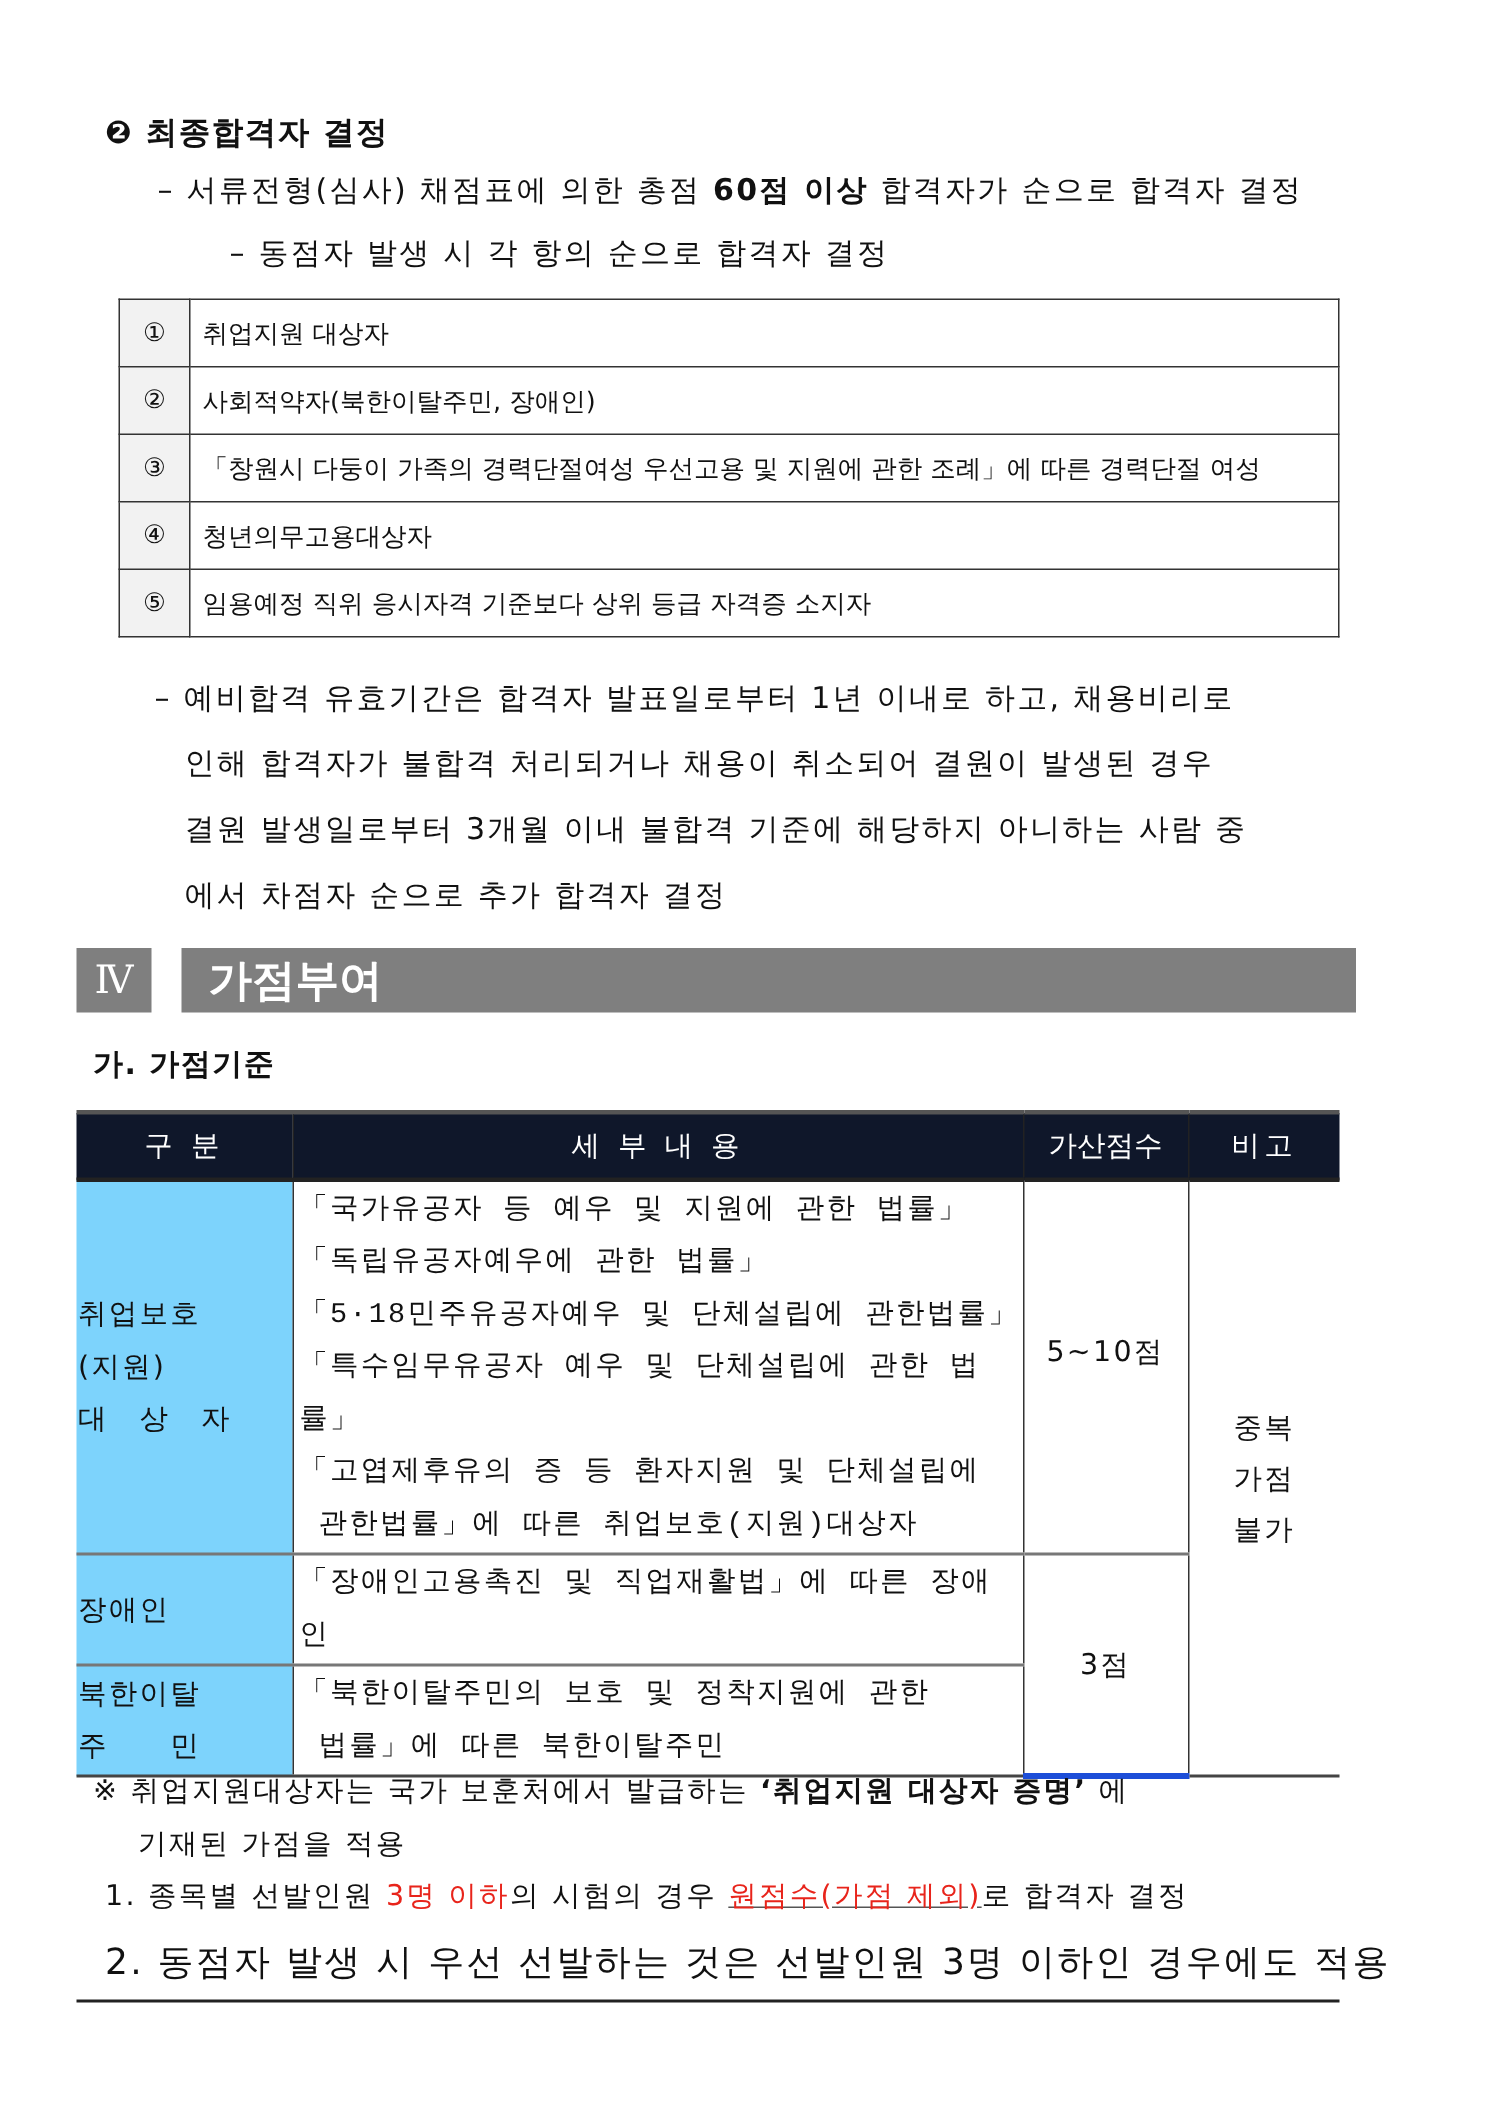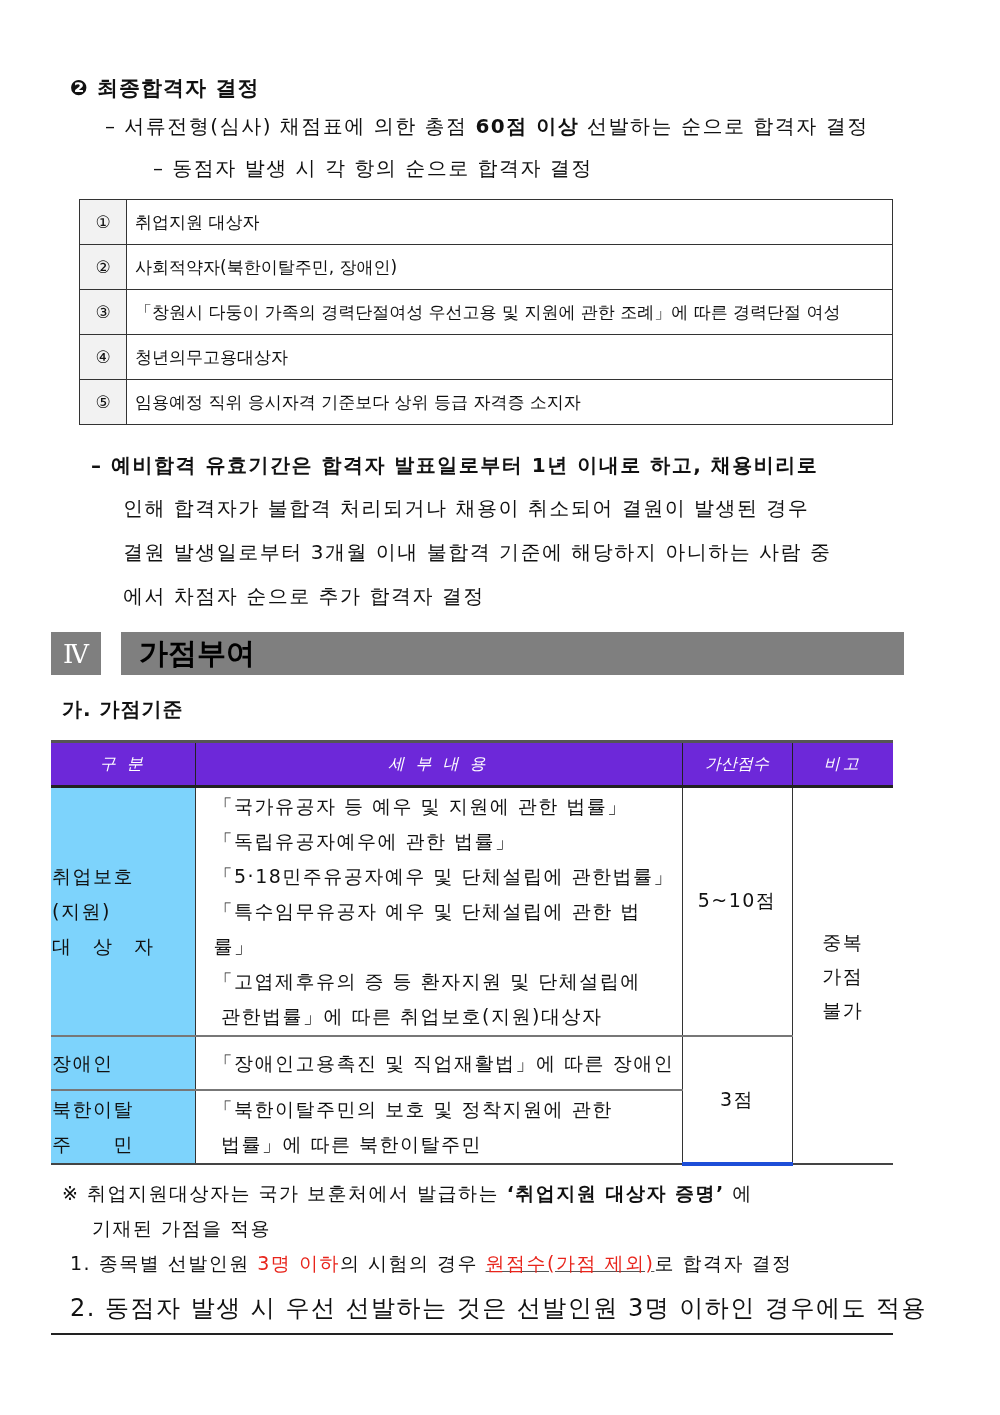--- a/index.html
+++ b/index.html
@@ -13,53 +13,53 @@
   
   table.prio { position:absolute; left:79px; top:199px; width:814px; border-collapse:collapse; }
   table.prio td { border:1px solid #333; height:44px; font-size:17px; padding:0; }
   table.prio td.num { width:46px; background:#f2f2f2; text-align:center; font-size:17px; }
   table.prio td.txt { padding-left:8px; }
 
   
   .sec-num { left:51px; top:632px; width:50px; height:43px; background:#7f7f7f; color:#fff;
              font-family:"DejaVu Serif","Liberation Serif",serif; font-size:26px;
              display:flex; align-items:center; justify-content:center; }
-  .sec-bar { left:121px; top:632px; width:783px; height:43px; background:#7f7f7f; color:#000000;
+  .sec-bar { left:121px; top:632px; width:783px; height:43px; background:#7f7f7f; color:#ffffff;
              font-size:29px; font-weight:bold; display:flex; align-items:center; padding-left:18px; box-sizing:border-box; }
 
   
   table.bonus { position:absolute; left:51px; top:740px; width:842px; border-collapse:collapse; }
-  table.bonus th { background:#6d28d9; color:#fff; font-weight:normal; font-size:16px; height:40px;
+  table.bonus th { background:#0f172a; color:#fff; font-weight:normal; font-size:19px; height:40px;
                    border-left:1px solid #222; border-right:1px solid #222;
-                   border-top:3px solid #555; border-bottom:3px solid #222; letter-spacing:3px;font-style:italic; }
+                   border-top:3px solid #555; border-bottom:3px solid #222; letter-spacing:3px; }
   table.bonus th:first-child { border-left:none; }
   table.bonus th:last-child { border-right:none; }
   table.bonus td { font-size:19px; border:1px solid #333; vertical-align:middle; letter-spacing:1.5px; }
   table.bonus td.cat { background:#7dd3fc; text-align:left; border-left:none; line-height:35px; }
-  table.bonus td.detail { padding-left:18px; line-height:35px; }
+  table.bonus td.detail { padding-left:4px; line-height:35px;font-family:Liberation Mono, monospace; }
   table.bonus td.score { text-align:center; }
   table.bonus td.note { text-align:center; border-right:none; line-height:34px; }
   table.bonus tr.last td { border-bottom:2px solid #444; }
   table.bonus tr.mid td { border-bottom:2px solid #777; }
 
   .red { color:#e8241b; }
   .redu { color:#e8241b; text-decoration:underline; text-decoration-color:#555; }
   .rule { left:51px; top:1333px; width:842px; height:0; border-top:2px solid #222; }
 </style>
 </head>
 <body>
 
 <div class="abs h2" style="left:70px; top:74px;">
   <span>❷</span>
   <span>최종합격자 결정</span>
 </div>
 
 <div class="abs line" style="left:105px; top:113px;">
   <span>–</span>
-  <span>서류전형(심사) 채점표에 의한 총점 </span><span class="bold">60점 이상</span><span> 선발하는 순으로 합격자 결정</span>
+  <span>서류전형(심사) 채점표에 의한 총점 </span><span class="bold">60점 이상</span><span> 합격자가 순으로 합격자 결정</span>
 </div>
 
 <div class="abs line" style="left:105px; top:155px;margin-left:48px;">
   <span>–</span>
   <span>동점자 발생 시 각 항의 순으로 합격자 결정</span>
 </div>
 
 <table class="prio">
   <tbody>
       <tr>
@@ -78,21 +78,21 @@
     <td class="num">④</td>
     <td class="txt">청년의무고용대상자</td>
   </tr>
   <tr>
     <td class="num">⑤</td>
     <td class="txt">임용예정 직위 응시자격 기준보다 상위 등급 자격증 소지자</td>
   </tr>
 </tbody>
   </table>
 
-<div class="abs line" style="left:91px; top:452px;font-weight:bold;">
+<div class="abs line" style="left:103px; top:452px;">
   <span>–</span>
   <span>예비합격 유효기간은 합격자 발표일로부터 1년 이내로 하고, 채용비리로</span>
 </div>
 <div class="abs line" style="left:123px; top:495px;">인해 합격자가 불합격 처리되거나 채용이 취소되어 결원이 발생된 경우</div>
 <div class="abs line" style="left:123px; top:539px;">결원 발생일로부터 3개월 이내 불합격 기준에 해당하지 아니하는 사람 중</div>
 <div class="abs line" style="left:123px; top:583px;">에서 차점자 순으로 추가 합격자 결정</div>
 
 <div class="abs sec-num">Ⅳ</div>
 <div class="abs sec-bar">가점부여</div>
 

